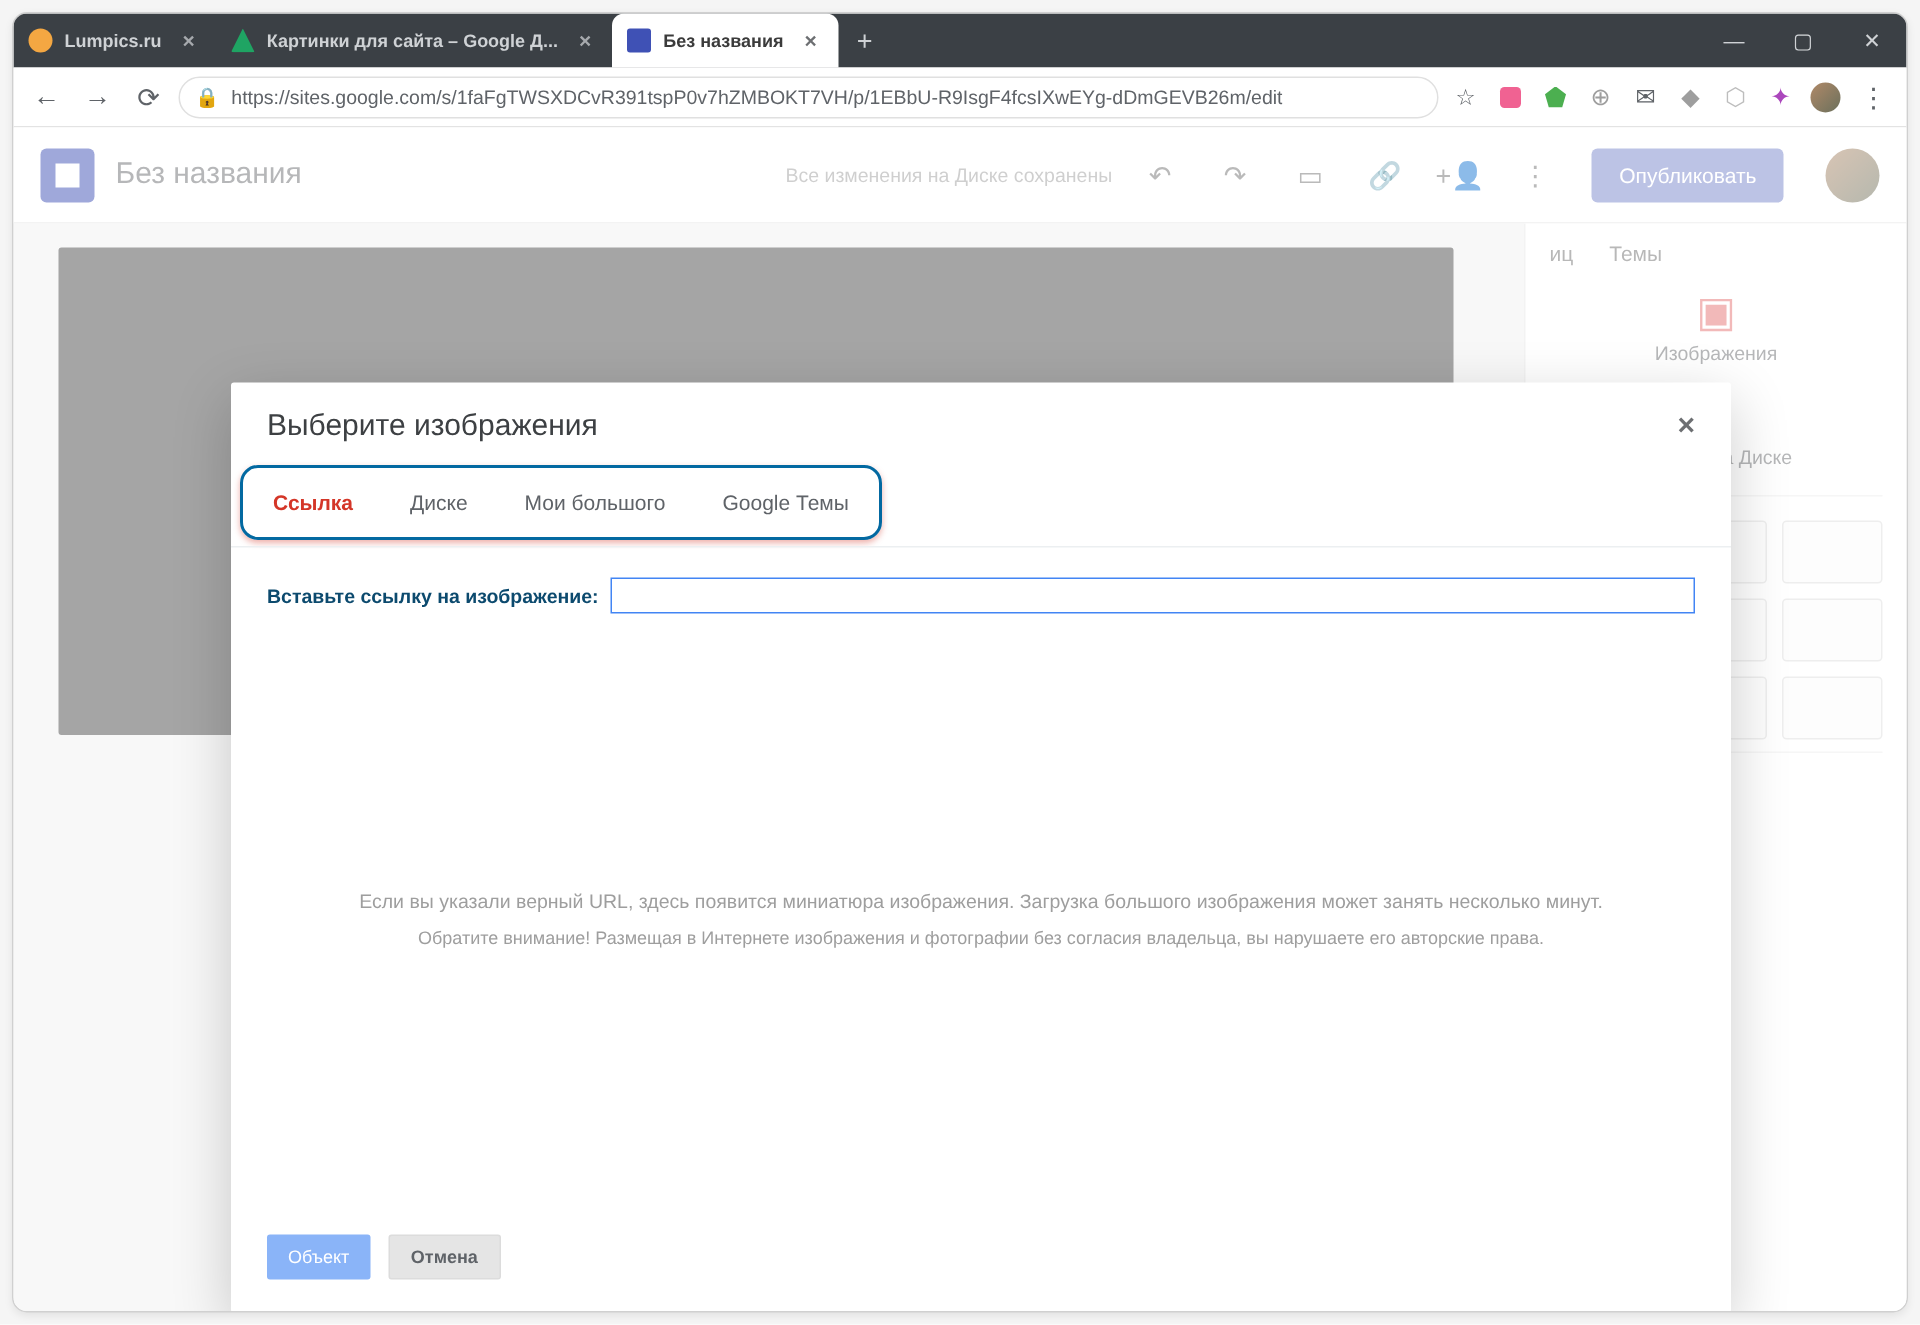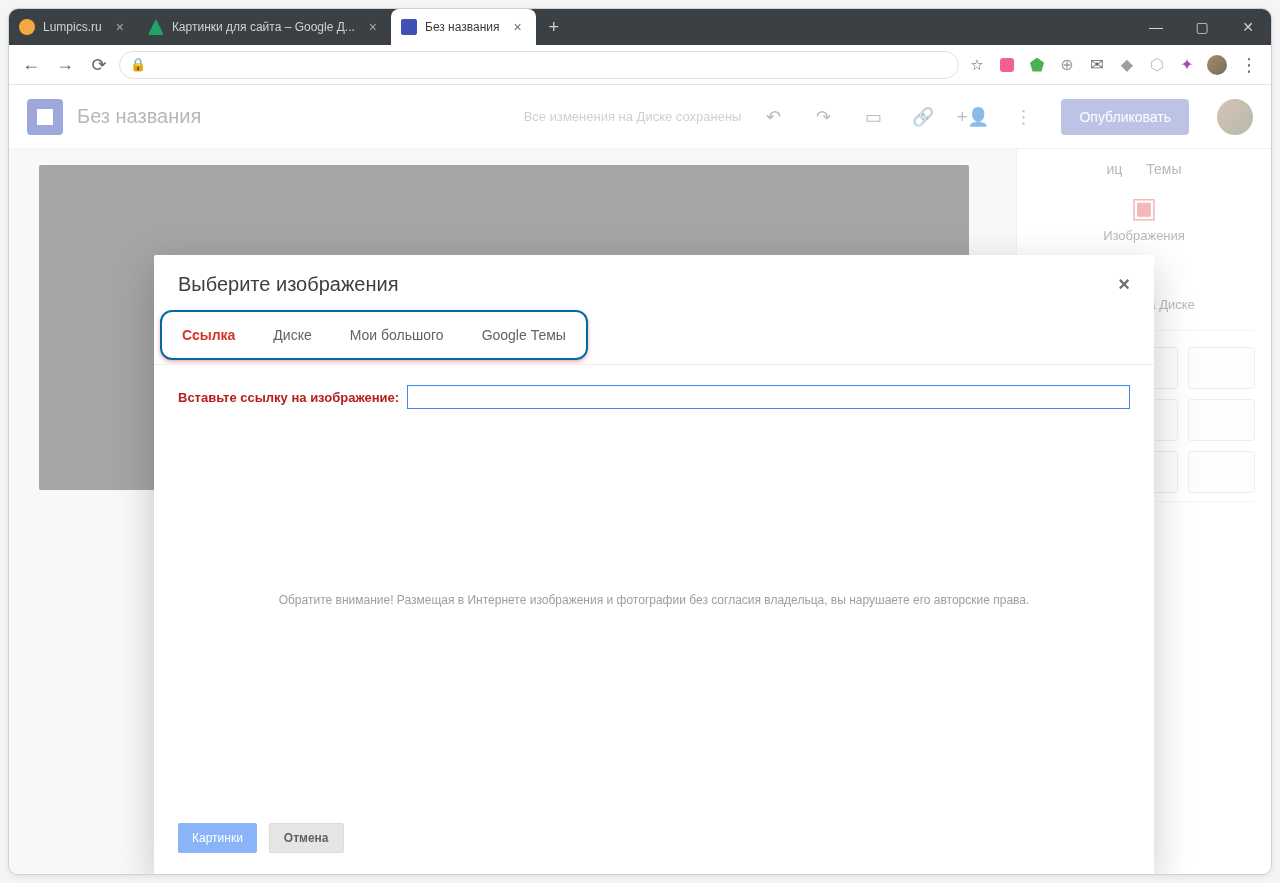--- a/index.html
+++ b/index.html
@@ -3,21 +3,21 @@
 <meta charset="utf-8">
 <style>
 * { margin:0; padding:0; box-sizing:border-box; font-family:Arial,sans-serif; }
 body { width:1280px; height:883px; background:#f5f5f5; overflow:hidden; position:relative; }
 
 
 .frame { position:absolute; top:8px; left:8px; right:8px; bottom:8px; border:1px solid #d0d0d0; border-radius:10px; overflow:hidden; background:#fff; box-shadow:0 2px 6px rgba(0,0,0,.08); }
 
 
 .titlebar { height:36px; background:#3b4045; display:flex; align-items:center; color:#cfd2d5; font-size:12px; }
-.tab { height:36px; display:flex; align-items:center; padding:0 14px 0 10px; gap:8px; position:relative; }
+.tab { height:36px; display:flex; align-items:center; padding:0 14px 0 10px; gap:8px; position:relative;font-weight:bold; }
 .tab.inactive { color:#cfd2d5; }
 .tab.active { background:#fff; color:#3b3b3b; border-top-left-radius:8px; border-top-right-radius:8px; }
 .tab .favi { width:16px; height:16px; border-radius:50%; display:inline-block; }
 .tab .closex { font-size:14px; margin-left:6px; color:#a6a9ad; }
 .tab.active .closex { color:#6d6f72; }
 .newtab { width:24px; height:24px; border-radius:50%; margin-left:6px; display:flex; align-items:center; justify-content:center; color:#cfd2d5; font-size:18px; }
 .winbtns { margin-left:auto; display:flex; }
 .winbtn { width:46px; height:36px; display:flex; align-items:center; justify-content:center; color:#cfd2d5; font-size:14px; }
 
 
@@ -37,21 +37,21 @@
 .savemsg { margin-left:auto; font-size:13px; color:#9e9e9e; }
 .abtn { width:36px; height:36px; display:flex; align-items:center; justify-content:center; color:#757575; font-size:18px; }
 .publish { height:36px; padding:0 18px; background:#7986cb; color:#fff; border-radius:4px; display:flex; align-items:center; font-size:14px; margin-left:6px; }
 .avatar { width:36px; height:36px; border-radius:50%; background:linear-gradient(135deg,#b08968,#6b705c); margin-left:14px; }
 
 
 .workspace { display:flex; height:calc(100% - 64px); }
 .canvas { flex:1; padding:16px 0 0 30px; }
 .canvas .hero { height:325px; background:#4a4a4a; border-radius:2px; width:930px; }
 .rpanel { width:255px; background:#fff; border-left:1px solid #e6e6e6; padding:12px 16px; font-size:13px; color:#6d6f72; }
-.rpanel .rtabs { display:flex; gap:24px; font-size:14px; color:#707070; margin-bottom:10px;justify-content:center; }
+.rpanel .rtabs { display:flex; gap:24px; font-size:14px; color:#707070; margin-bottom:10px; }
 .rpanel .big { text-align:center; margin:14px 0 18px; }
 .rpanel .big .ic { font-size:28px; display:block; margin-bottom:4px; }
 .rpanel hr { border:0; border-top:1px solid #ececec; margin:8px 0 16px; }
 .rpanel .layouts { display:grid; grid-template-columns:repeat(3,1fr); gap:10px; }
 .rpanel .lay { height:42px; border:1px solid #dcdcdc; border-radius:3px; background:#fafafa; }
 .rpanel .item { display:flex; align-items:center; gap:12px; padding:10px 0; color:#6d6f72; }
 
 
 .overlay { position:absolute; inset:0; background:rgba(255,255,255,.5); }
 .modal { position:absolute; left:145px; top:170px; width:1000px; height:620px; background:#fff; box-shadow:0 12px 40px rgba(0,0,0,.2); border-radius:2px; display:flex; flex-direction:column; }
@@ -61,21 +61,21 @@
 
 .mtabs-wrap { padding:4px 6px 4px 6px; }
 .highlight { border:2px solid #0369a1; border-radius:12px; box-shadow:0 2px 4px rgba(212,54,40,.4); padding:5px 10px; display:inline-block; }
 .mtabs { display:flex; gap:30px; align-items:center; padding:4px 6px; }
 .mtab { font-size:14px; color:#5f6368; padding:6px 4px; }
 .mtab.active { color:#d43628; font-weight:bold; }
 .mdiv { border-bottom:1px solid #eceff1; }
 
 .mbody { flex:1; padding:20px 24px 0; }
 .inrow { display:flex; align-items:center; gap:8px; }
-.inrow label { font-size:13px; font-weight:bold; color:#b91c1c; }
+.inrow label { font-size:13px; font-weight:bold; color:#0c4a6e; }
 .inrow input { flex:1; height:24px; border:1px solid #4285f4; outline:none; font-size:13px; padding:0 6px; }
 .hints { text-align:center; color:#9e9e9e; font-size:13px; margin-top:180px; line-height:1.9; }
 .hints .l2 { font-size:12px;text-align:center; }
 
 .mfoot { padding:16px 24px 22px; display:flex; gap:12px; }
 .btn { height:30px; padding:0 14px; font-size:12px; border-radius:2px; display:flex; align-items:center; }
 .btn.primary { background:#8ab4f8; color:#fff; }
 .btn.secondary { background:#e5e5e5; border:1px solid #dcdcdc; color:#5f6368; font-weight:bold; }
 </style>
 </head>
@@ -106,20 +106,21 @@
       <div class="winbtn">✕</div>
     </div>
   </div>
 
   <div class="toolbar">
     <div class="nbtn">←</div>
     <div class="nbtn">→</div>
     <div class="nbtn">⟳</div>
     <div class="addr">
       <span>🔒</span>
+      <span class="url">https://sites.google.com/s/1faFgTWSXDCvR391tspP0v7hZMBOKT7VH/p/1EBbU-R9IsgF4fcsIXwEYg-dDmGEVB26m/edit</span>
     </div>
     <div class="ext star">☆</div>
     <div class="ext">
         <span style="width:14px;height:14px;background:#f06292;display:block;border-radius:3px"></span>
       </div>
     <div class="ext">
         <span style="width:14px;height:14px;background:#4caf50;display:block;clip-path:polygon(50% 0,100% 38%,82% 100%,18% 100%,0 38%)"></span>
       </div>
     <div class="ext">
         <span style="color:#9e9e9e">⊕</span>
@@ -217,23 +218,24 @@
           </div>
         </div>
       </div>
       <div class="mdiv"></div>
       <div class="mbody">
         <div class="inrow">
           <label>Вставьте ссылку на изображение:</label>
           <input type="text" style="">
         </div>
         <div class="hints">
+          <div>Если вы указали верный URL, здесь появится миниатюра изображения. Загрузка большого изображения может занять несколько минут.</div>
           <div class="l2">Обратите внимание! Размещая в Интернете изображения и фотографии без согласия владельца, вы нарушаете его авторские права.</div>
         </div>
       </div>
       <div class="mfoot">
-        <div class="btn primary">Картинки</div>
+        <div class="btn primary">Объект</div>
         <div class="btn secondary">Отмена</div>
       </div>
     </div>
 
   </div>
 </div>
 
 </body></html>

